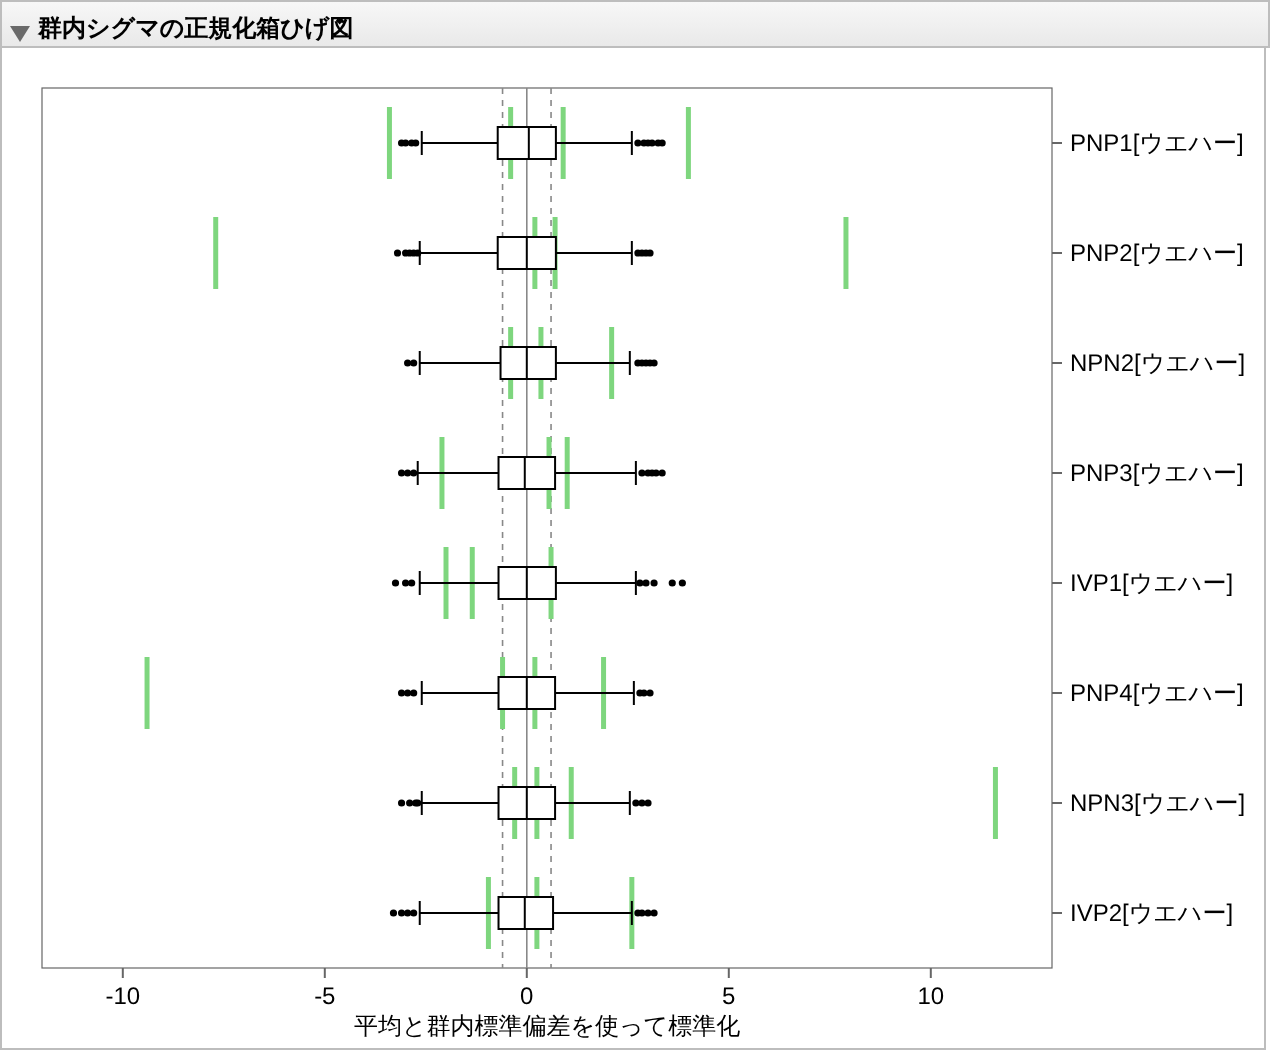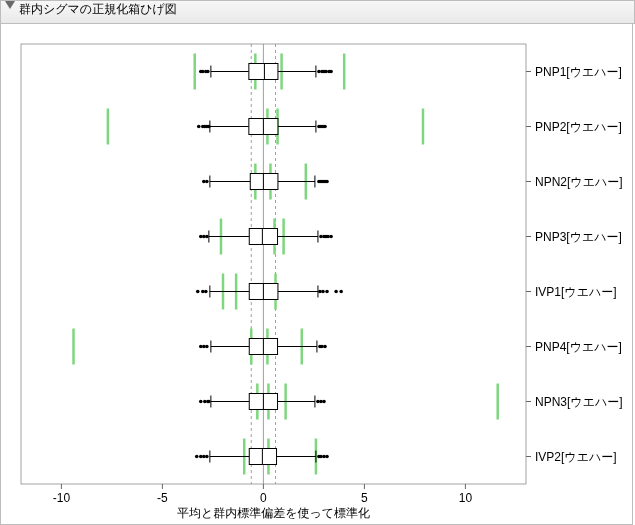--- a/index.html
+++ b/index.html
@@ -1,17 +1,17 @@
 <!DOCTYPE html>
 <html><head>
 <meta charset="utf-8">
 <style>
   html,body{margin:0;padding:0;background:#fff;font-family:"Meiryo","Yu Gothic",sans-serif;font-size:12px;color:#000}
   .wrap{width:635px;height:525px;box-sizing:border-box}
-  .titlebar{display:flex;align-items:flex-start;background:linear-gradient(#f7f7f7,#e9e9e9);border:1px solid #bdbdbd;height:22px;padding:0 4px;font-weight:normal}
+  .titlebar{display:flex;align-items:flex-end;background:linear-gradient(#f7f7f7,#e9e9e9);border:1px solid #bdbdbd;height:22px;padding:0 4px;font-weight:bold}
   .titlebar .tri{margin-right:4px}
   .plot{position:relative;width:633px;height:501px;border-left:1px solid #bdbdbd;border-right:1px solid #bdbdbd;border-bottom:1px solid #bdbdbd;box-sizing:border-box}
   svg{display:block}
 </style>
 </head>
 <body>
 <div class="wrap">
   <div class="titlebar">
     <span class="tri">
       <svg width="10" height="10">

